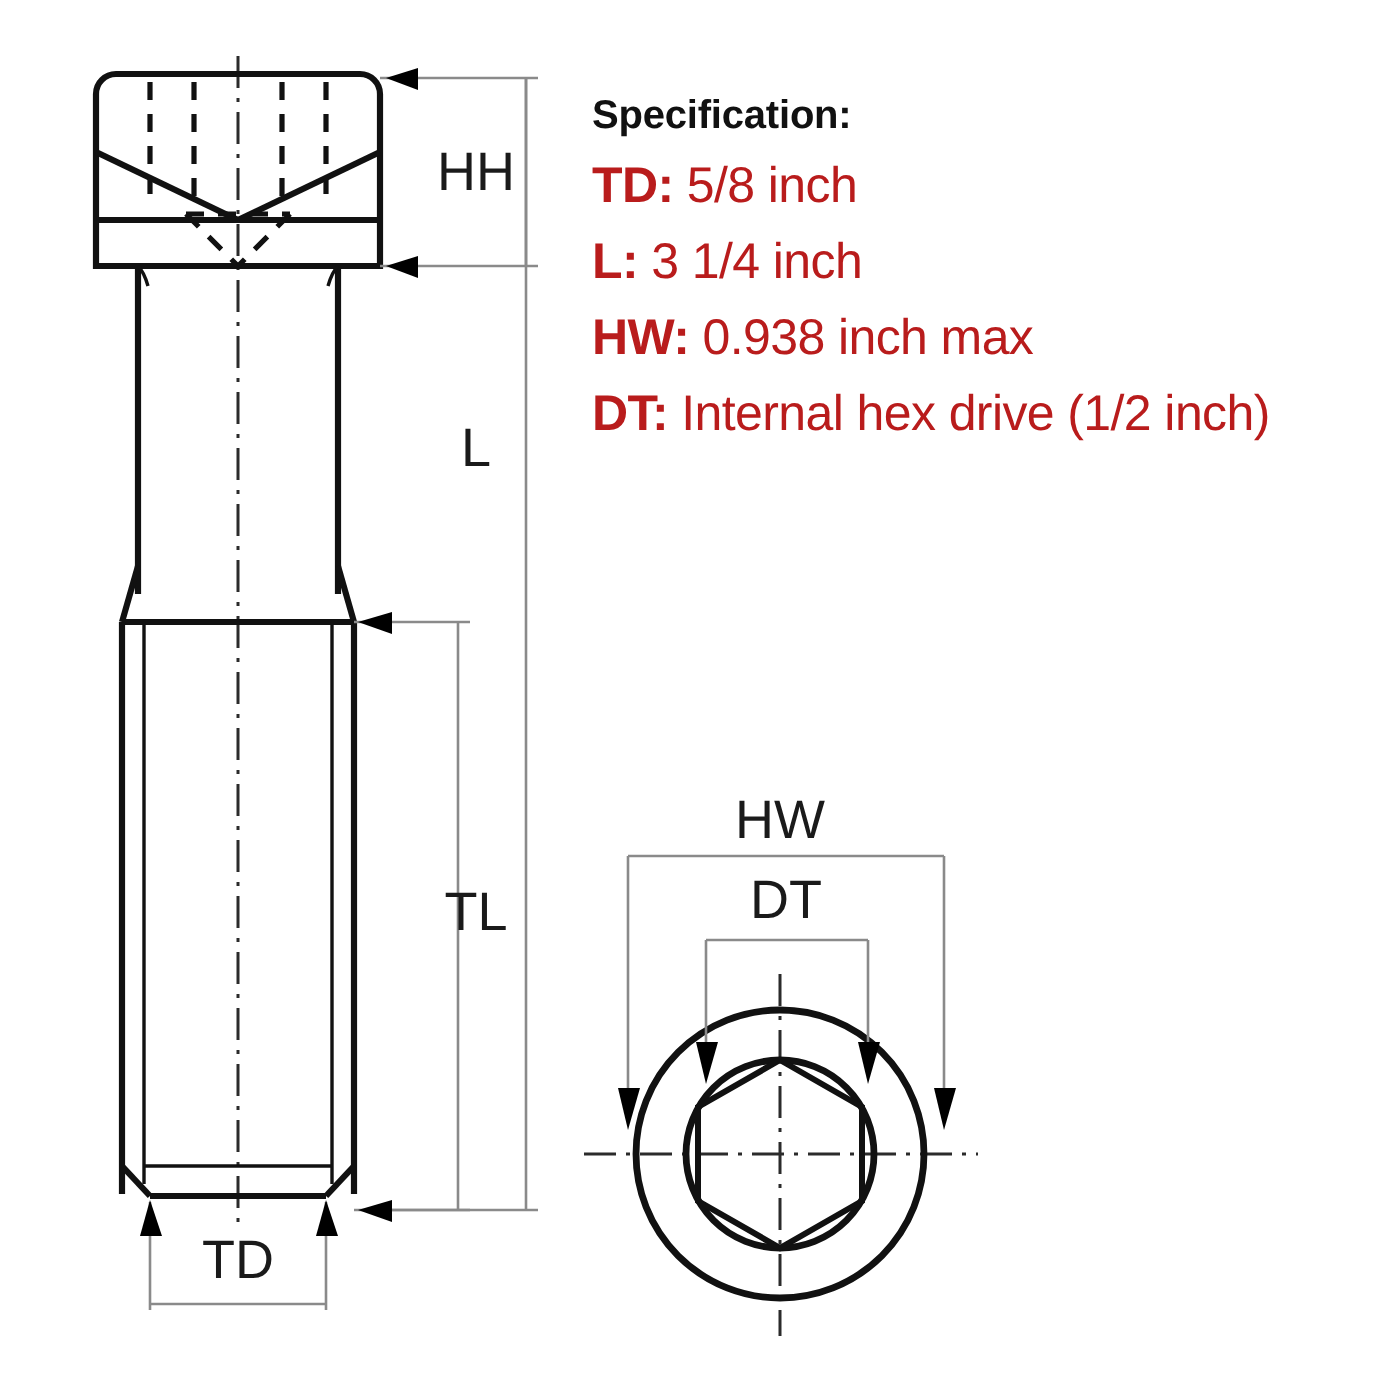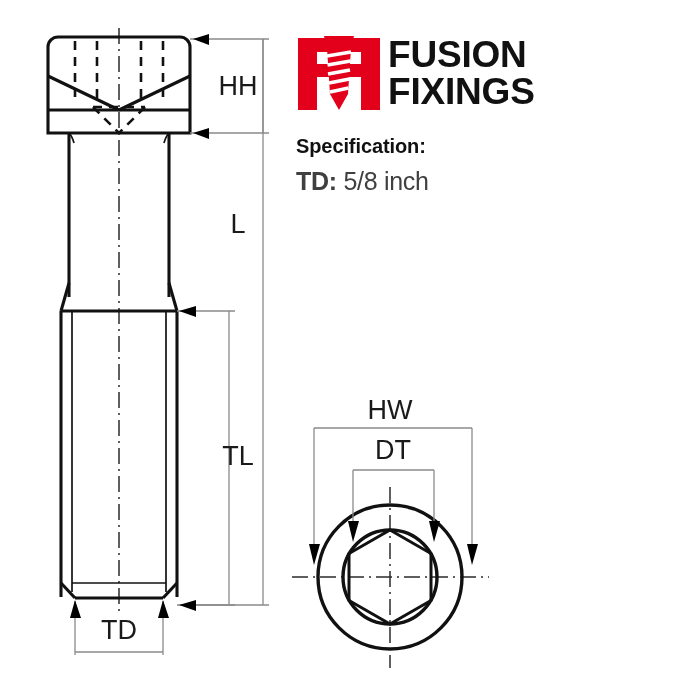--- a/index.html
+++ b/index.html
@@ -74,21 +74,21 @@
     margin-top: 17px;
     font-size: 20px;
     font-weight: bold;
     color: #111111;
     letter-spacing: -0.1px;
   }
 
   .spec-row {
     margin-top: 9px;
     font-size: 25px;
-    color: #404040;
+    color: #b91c1c;
     white-space: nowrap;
     letter-spacing: -0.3px;
   }
   .spec-key {
     font-weight: bold;
   }
   .spec-val {
     font-weight: normal;
   }
 </style>
@@ -179,49 +179,35 @@
   <line class="dim-line" x1="353" y1="470" x2="353" y2="537"></line>
   <line class="dim-line" x1="434" y1="470" x2="434" y2="537"></line>
   <polygon class="dim-arrow" points="353,542 348,521 359,521"></polygon>
   <polygon class="dim-arrow" points="434,542 429,521 440,521"></polygon>
   <text class="dim-label" x="393" y="452">DT</text>
 
 </svg>
 
 <div id="panel">
 
-  <div id="brand">
-
-    <svg id="brand-mark" viewBox="0 0 86 84">
-
-      <path fill="#E2001A" d="M2 6 H36 V20 H21 V32 H33 V45 H21 V78 H2 Z"></path>
-
-      <path fill="#E2001A" d="M84 6 H50 V20 H65 V32 H53 V45 H65 V78 H84 Z"></path>
-
-      <path fill="#E2001A" d="M28 4 H58 L55 16 H31 Z"></path>
-
-      <path fill="#E2001A" d="M31 16 H55 L52 62 L43 78 L34 62 Z"></path>
-
-      <g stroke="#ffffff" stroke-width="3.4" fill="none">
-        <path d="M31 24 L55 20"></path>
-        <path d="M31.5 33 L54.5 29"></path>
-        <path d="M32 42 L54 38"></path>
-        <path d="M33 51 L53.5 47"></path>
-        <path d="M34 60 L52.5 56"></path>
-      </g>
-    </svg>
-
-    <div id="brand-words">
-      <div>FUSION</div>
-      <div>FIXINGS</div>
-    </div>
-  </div>
 
   <div id="spec-title">Specification:</div>
 
   <div id="spec-list">
     <div class="spec-row">
       <span class="spec-key">TD:</span>
       <span class="spec-val">5/8 inch</span>
     </div>
+    <div class="spec-row">
+      <span class="spec-key">L:</span>
+      <span class="spec-val">3 1/4 inch</span>
+    </div>
+    <div class="spec-row">
+      <span class="spec-key">HW:</span>
+      <span class="spec-val">0.938 inch max</span>
+    </div>
+    <div class="spec-row">
+      <span class="spec-key">DT:</span>
+      <span class="spec-val">Internal hex drive (1/2 inch)</span>
+    </div>
   </div>
 
 </div>
 
 </body></html>

